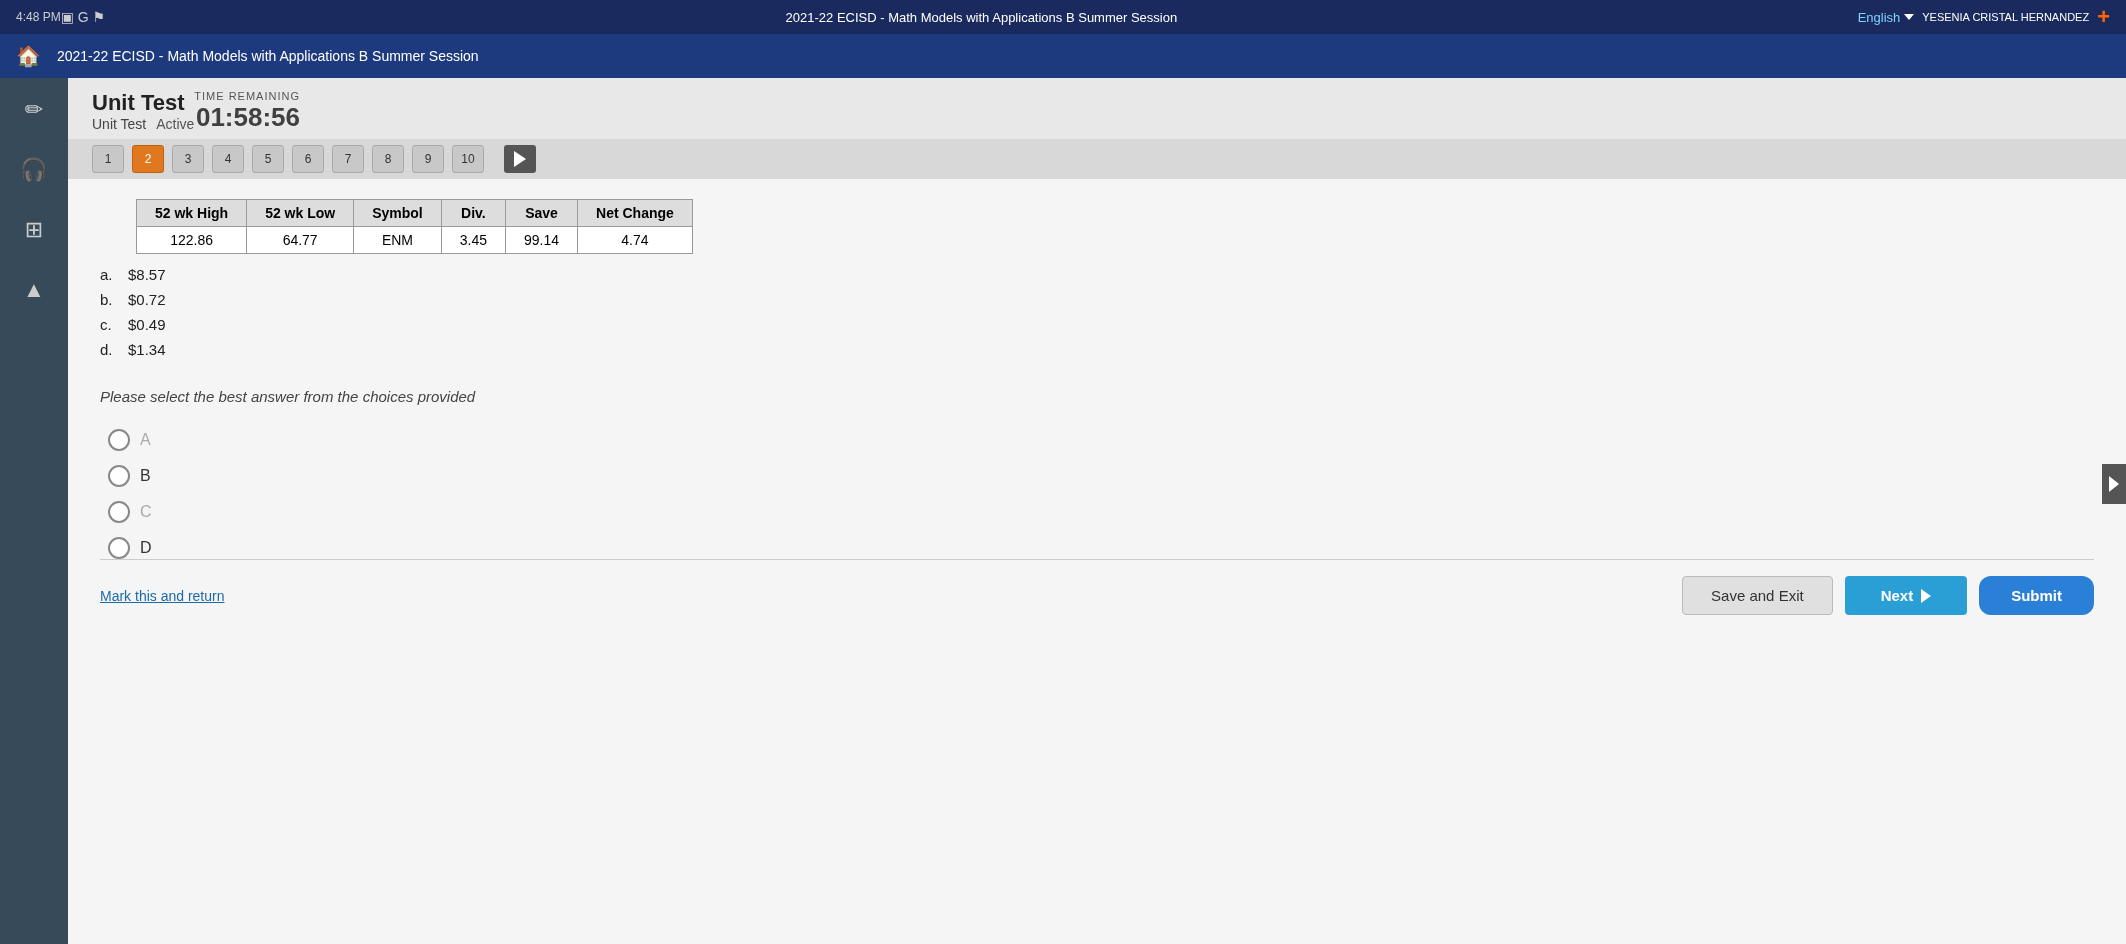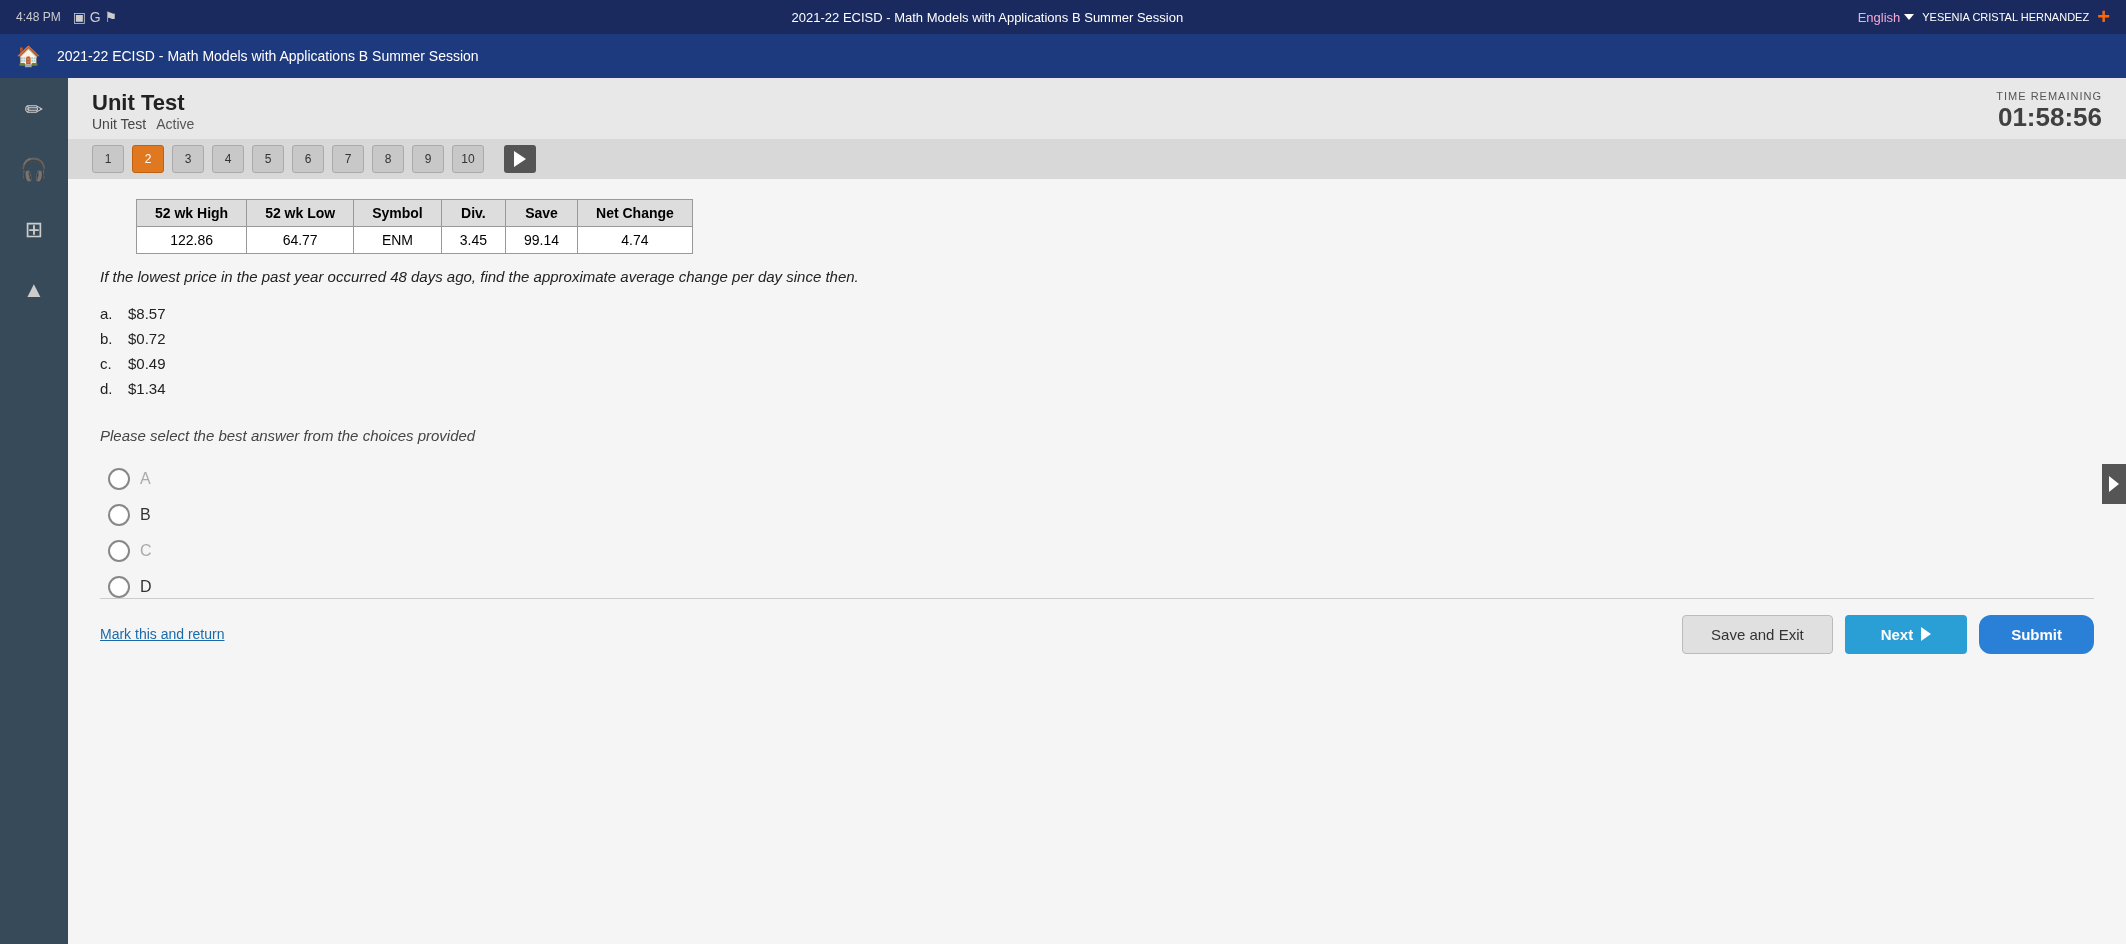--- a/index.html
+++ b/index.html
@@ -19,41 +19,40 @@
       display: flex;
       align-items: center;
       justify-content: space-between;
       padding: 0 16px;
       color: white;
       font-size: 13px;
     }
     .top-bar-left {
       display: flex;
       align-items: center;
-      gap: 12px;
     }
     .top-bar-right {
       display: flex;
       align-items: center;
       gap: 8px;
     }
     .time-display {
       font-size: 12px;
       color: #ccc;
     }
     .course-title {
       font-size: 13px;
       color: #fff;
       font-weight: 500;
     }
     .lang-selector {
       display: flex;
       align-items: center;
       gap: 4px;
-      color: #f9a8d4;
+      color: #7dd3fc;
       font-size: 13px;
       cursor: pointer;
     }
     .chevron-down {
       width: 0; height: 0;
       border-left: 5px solid transparent;
       border-right: 5px solid transparent;
       border-top: 6px solid #fff;
       display: inline-block;
     }
@@ -119,24 +118,24 @@
     .content-panel {
       flex: 1;
       background: #4a5a6a;
       display: flex;
       flex-direction: column;
     }
 
     
     .question-header {
       background: #e8e8e8;
-      padding: 12px 24px 6px 24px;
+      padding: 12px 32px 6px 24px;
       display: flex;
       align-items: flex-start;
-      justify-content: space-between;
+      justify-content: flex-start;
     }
     .test-title-block {}
     .test-title {
       font-size: 22px;
       font-weight: bold;
       color: #222;
     }
     .test-subtitle {
       font-size: 14px;
       color: #444;
@@ -455,21 +454,20 @@
             <td>122.86</td>
             <td>64.77</td>
             <td>ENM</td>
             <td>3.45</td>
             <td>99.14</td>
             <td>4.74</td>
           </tr>
         </tbody>
       </table>
 
-      <div class="question-text">If the lowest price in the past year occurred 48 days ago, find the approximate average change per day since then.</div>
 
       <div class="answer-choice">
         <span class="letter">a.</span>
         <span>$8.57</span>
       </div>
       <div class="answer-choice">
         <span class="letter">b.</span>
         <span>$0.72</span>
       </div>
       <div class="answer-choice">

